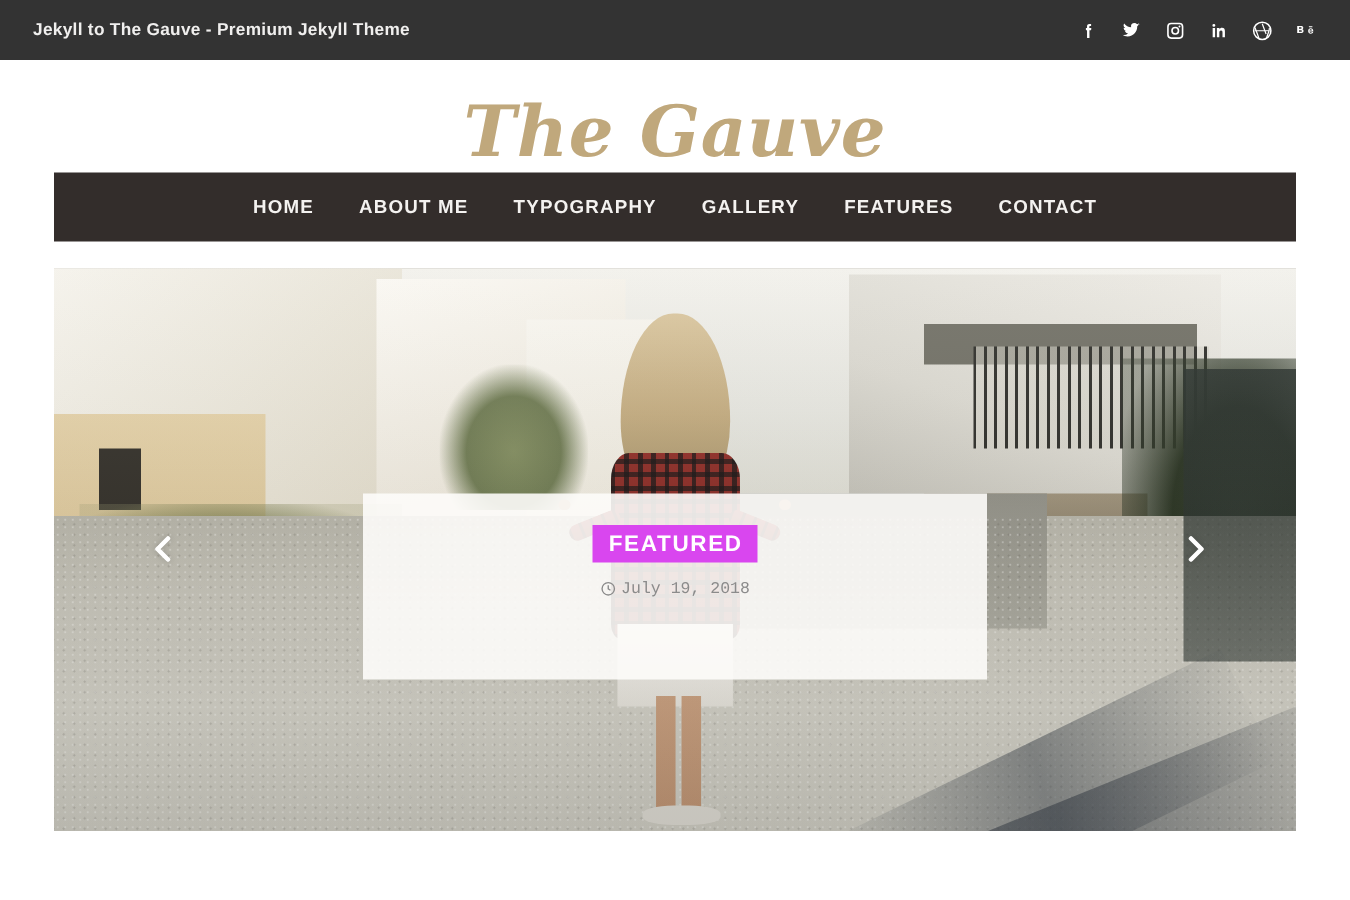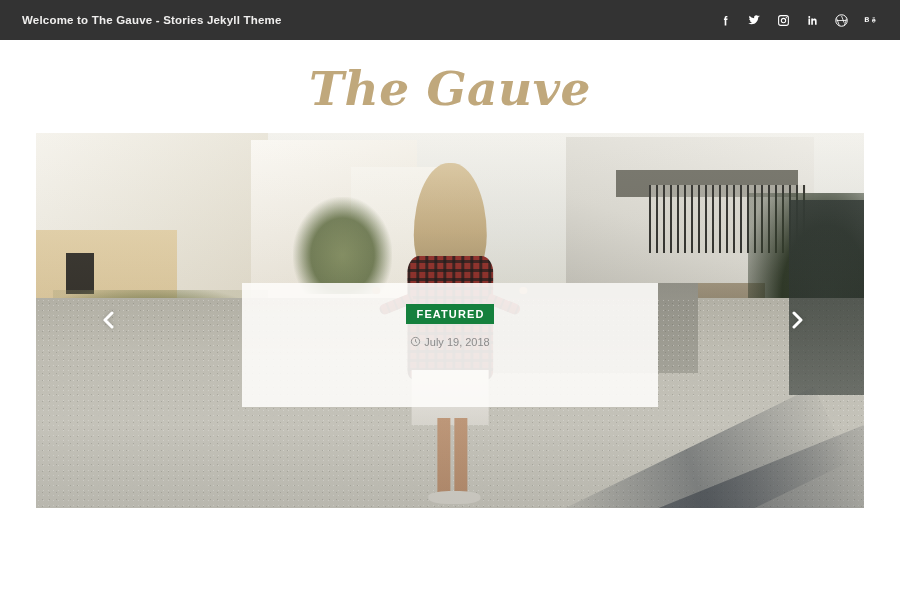--- a/index.html
+++ b/index.html
@@ -288,43 +288,44 @@
     width: 416px;
     height: 124px;
     background: rgba(253,252,250,0.90);
     display: flex;
     flex-direction: column;
     align-items: center;
     justify-content: flex-start;
     padding-top: 21px;
   }
   .featured-badge {
-    background: #15803d;
+    background: #d946ef;
     color: #ffffff;
-    font-size: 11px;
+    font-size: 15px;
     font-weight: bold;
     letter-spacing: 1.1px;
     text-transform: uppercase;
     padding: 4px 10px 4px 11px;
   }
   .post-title {
     margin-top: 13px;
     font-size: 25px;
     font-weight: bold;
     color: #3a3a3a;
     letter-spacing: -0.2px;
     line-height: 1.1;
   }
   .post-meta {
     margin-top: 12px;
     display: flex;
     align-items: center;
     gap: 3px;
     color: #8b8b8b;
     font-size: 11px;
+    font-family: Liberation Mono, monospace;
   }
   .clock-icon { width: 11px; height: 11px; display: block; color: #8b8b8b; }
   .clock-icon svg { display: block; }
 
   
   .car-arrow {
     position: absolute;
     top: 50%;
     transform: translateY(-50%);
     width: 34px;
@@ -336,21 +337,21 @@
     color: #ffffff;
   }
   .car-arrow.prev { left: 56px; }
   .car-arrow.next { right: 50px; }
   .car-arrow svg { display: block; filter: drop-shadow(0 0 2px rgba(0,0,0,0.18)); }
 </style>
 </head>
 <body>
 
 <div class="topbar">
-  <div class="topbar-text">Welcome to The Gauve - Stories Jekyll Theme</div>
+  <div class="topbar-text">Jekyll to The Gauve - Premium Jekyll Theme</div>
   <div class="social">
     <a class="social-icon" title="Facebook">
       <svg viewBox="0 0 24 24" width="13" height="13" fill="currentColor">
           <path d="M15.5 8.5h-2.2V7c0-.6.4-.8.7-.8h1.5V3.6h-2.1c-2.3 0-2.9 1.7-2.9 2.9v2h-1.4v2.8h1.4V21h3v-9.7h2l.3-2.8z"></path>
         </svg>
     </a>
     <a class="social-icon" title="Twitter">
       <svg viewBox="0 0 24 24" width="14" height="14" fill="currentColor">
           <path d="M22 5.9c-.7.3-1.5.5-2.3.6.8-.5 1.4-1.3 1.7-2.2-.8.5-1.6.8-2.5 1a3.9 3.9 0 0 0-6.7 3.6A11 11 0 0 1 4.2 4.6a3.9 3.9 0 0 0 1.2 5.2c-.6 0-1.2-.2-1.8-.5 0 1.9 1.3 3.5 3.1 3.8-.5.2-1.1.2-1.7.1a3.9 3.9 0 0 0 3.6 2.7A7.8 7.8 0 0 1 2 17.5a11 11 0 0 0 6 1.8c7.2 0 11.1-6 11.1-11.1v-.5c.8-.6 1.4-1.3 1.9-2.1z"></path>
         </svg>
@@ -379,20 +380,30 @@
         </svg>
     </a>
   </div>
 </div>
 
 <div class="brand">
   <div class="logo">The Gauve</div>
 </div>
 
 <div class="container">
+  <nav class="navbar">
+    <ul class="nav-list">
+      <li class="nav-item">Home</li>
+      <li class="nav-item">About Me</li>
+      <li class="nav-item">Typography</li>
+      <li class="nav-item">Gallery</li>
+      <li class="nav-item">Features</li>
+      <li class="nav-item">Contact</li>
+    </ul>
+  </nav>
 
   <div class="hero">
     <div class="photo">
       <div class="sky"></div>
       <div class="bldg-left"></div>
       <div class="bldg-left-shadow"></div>
       <div class="window-left"></div>
       <div class="bldg-mid"></div>
       <div class="bldg-mid2"></div>
       <div class="palm"></div>

